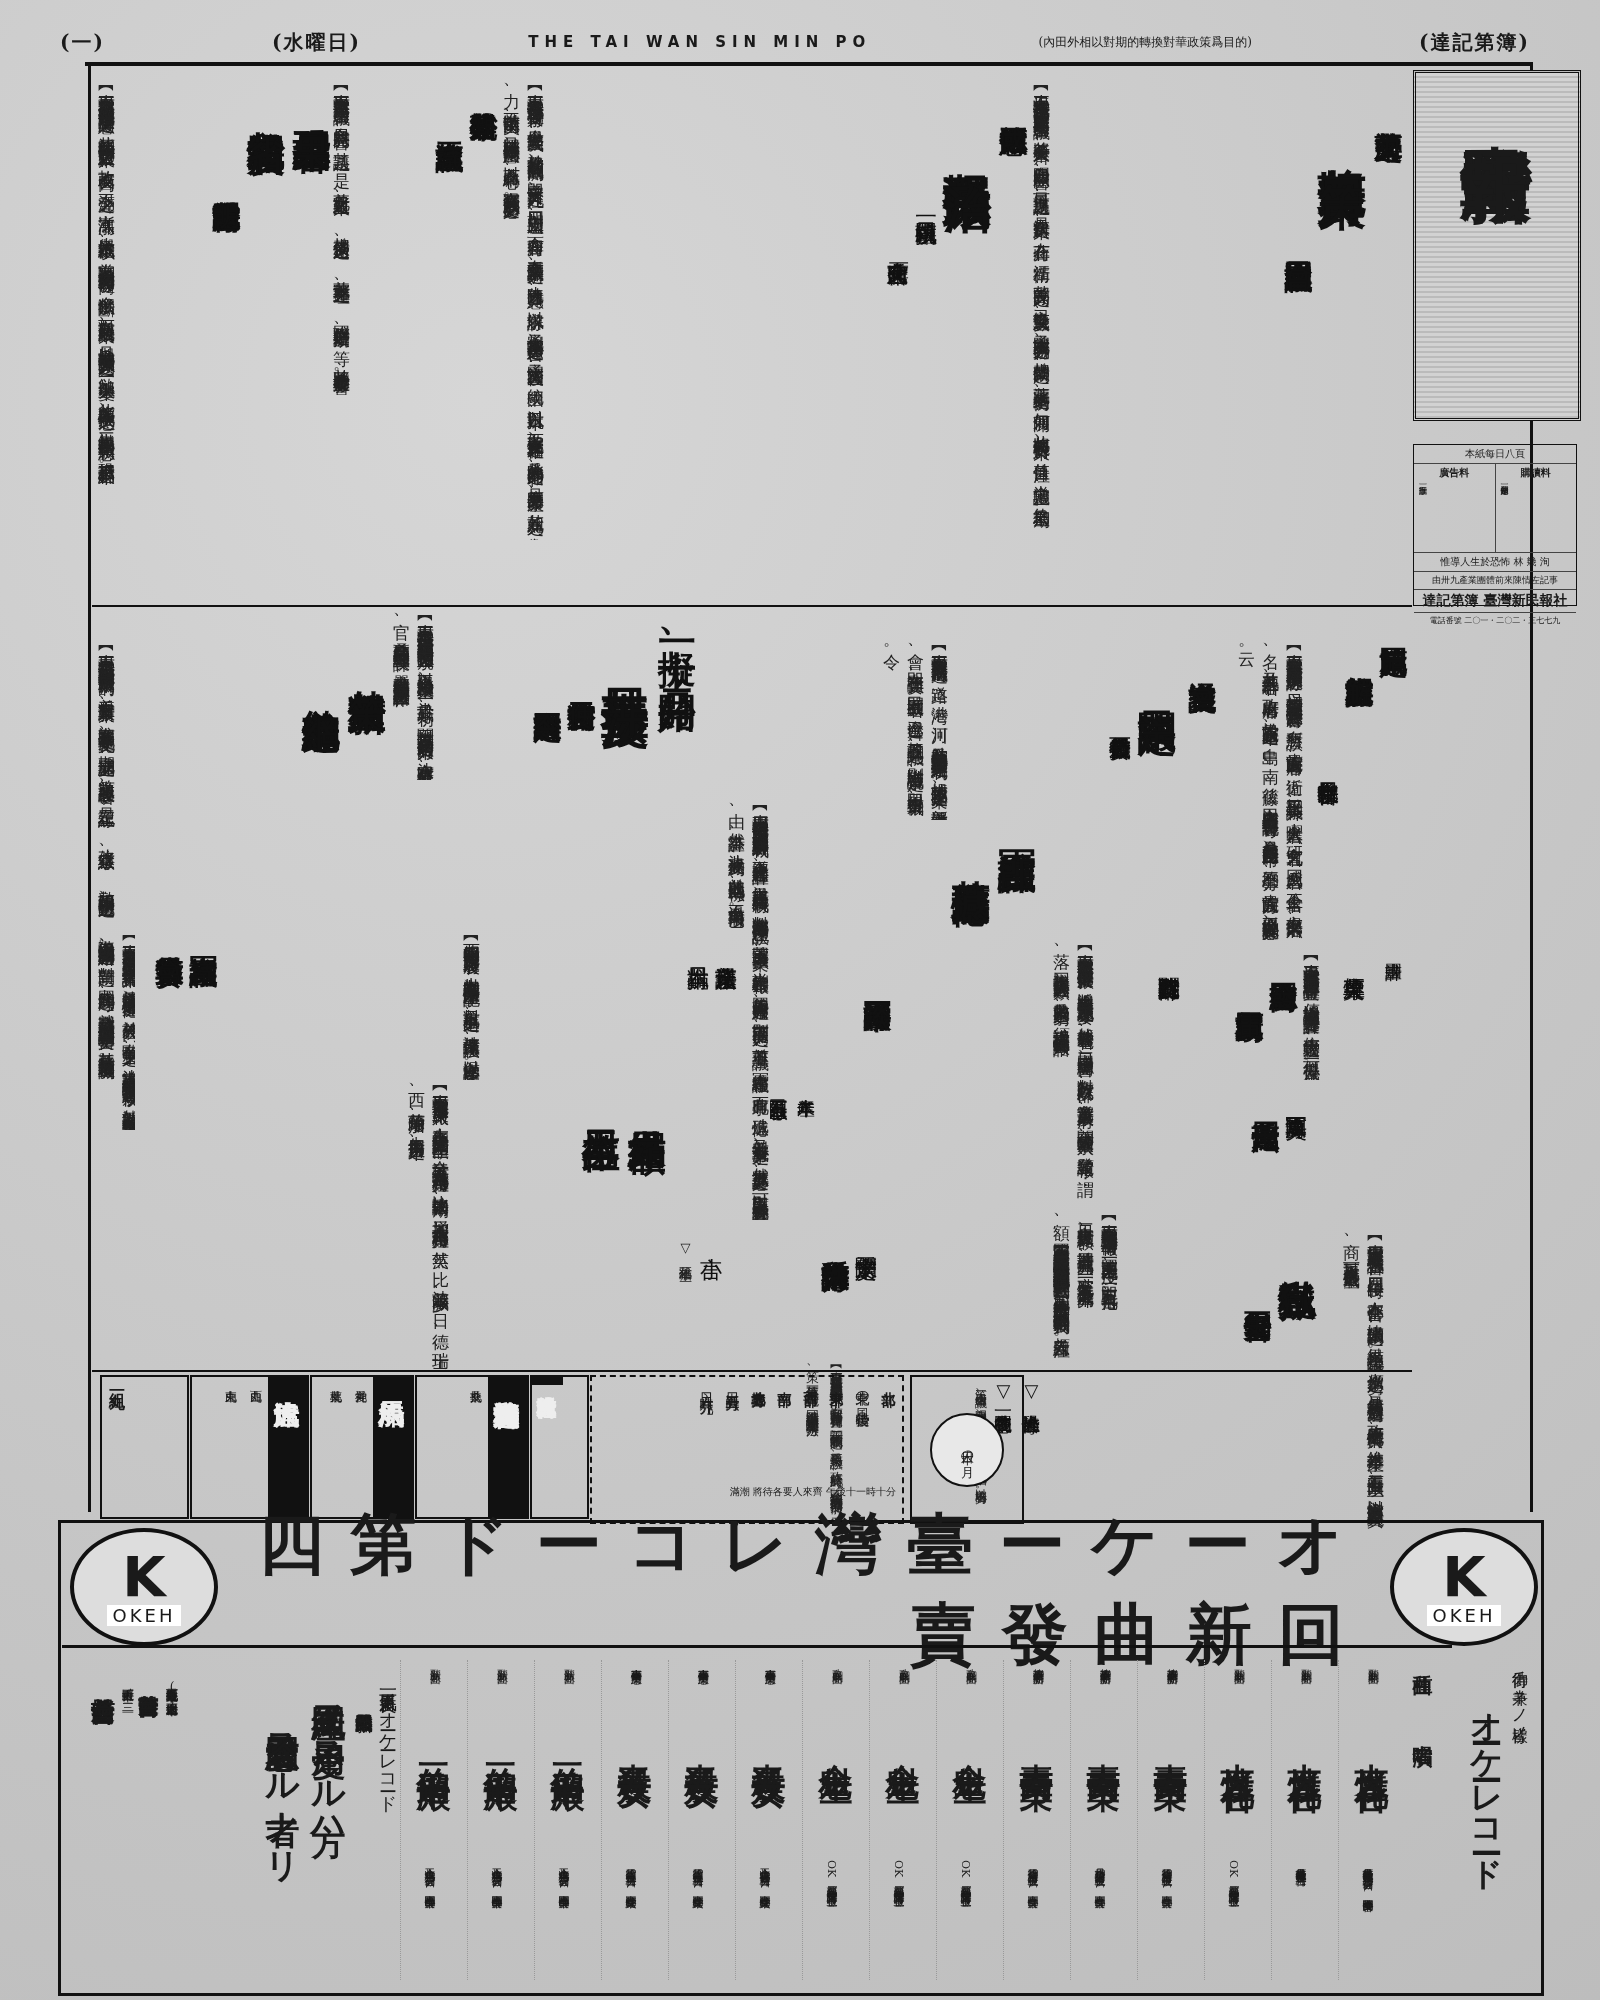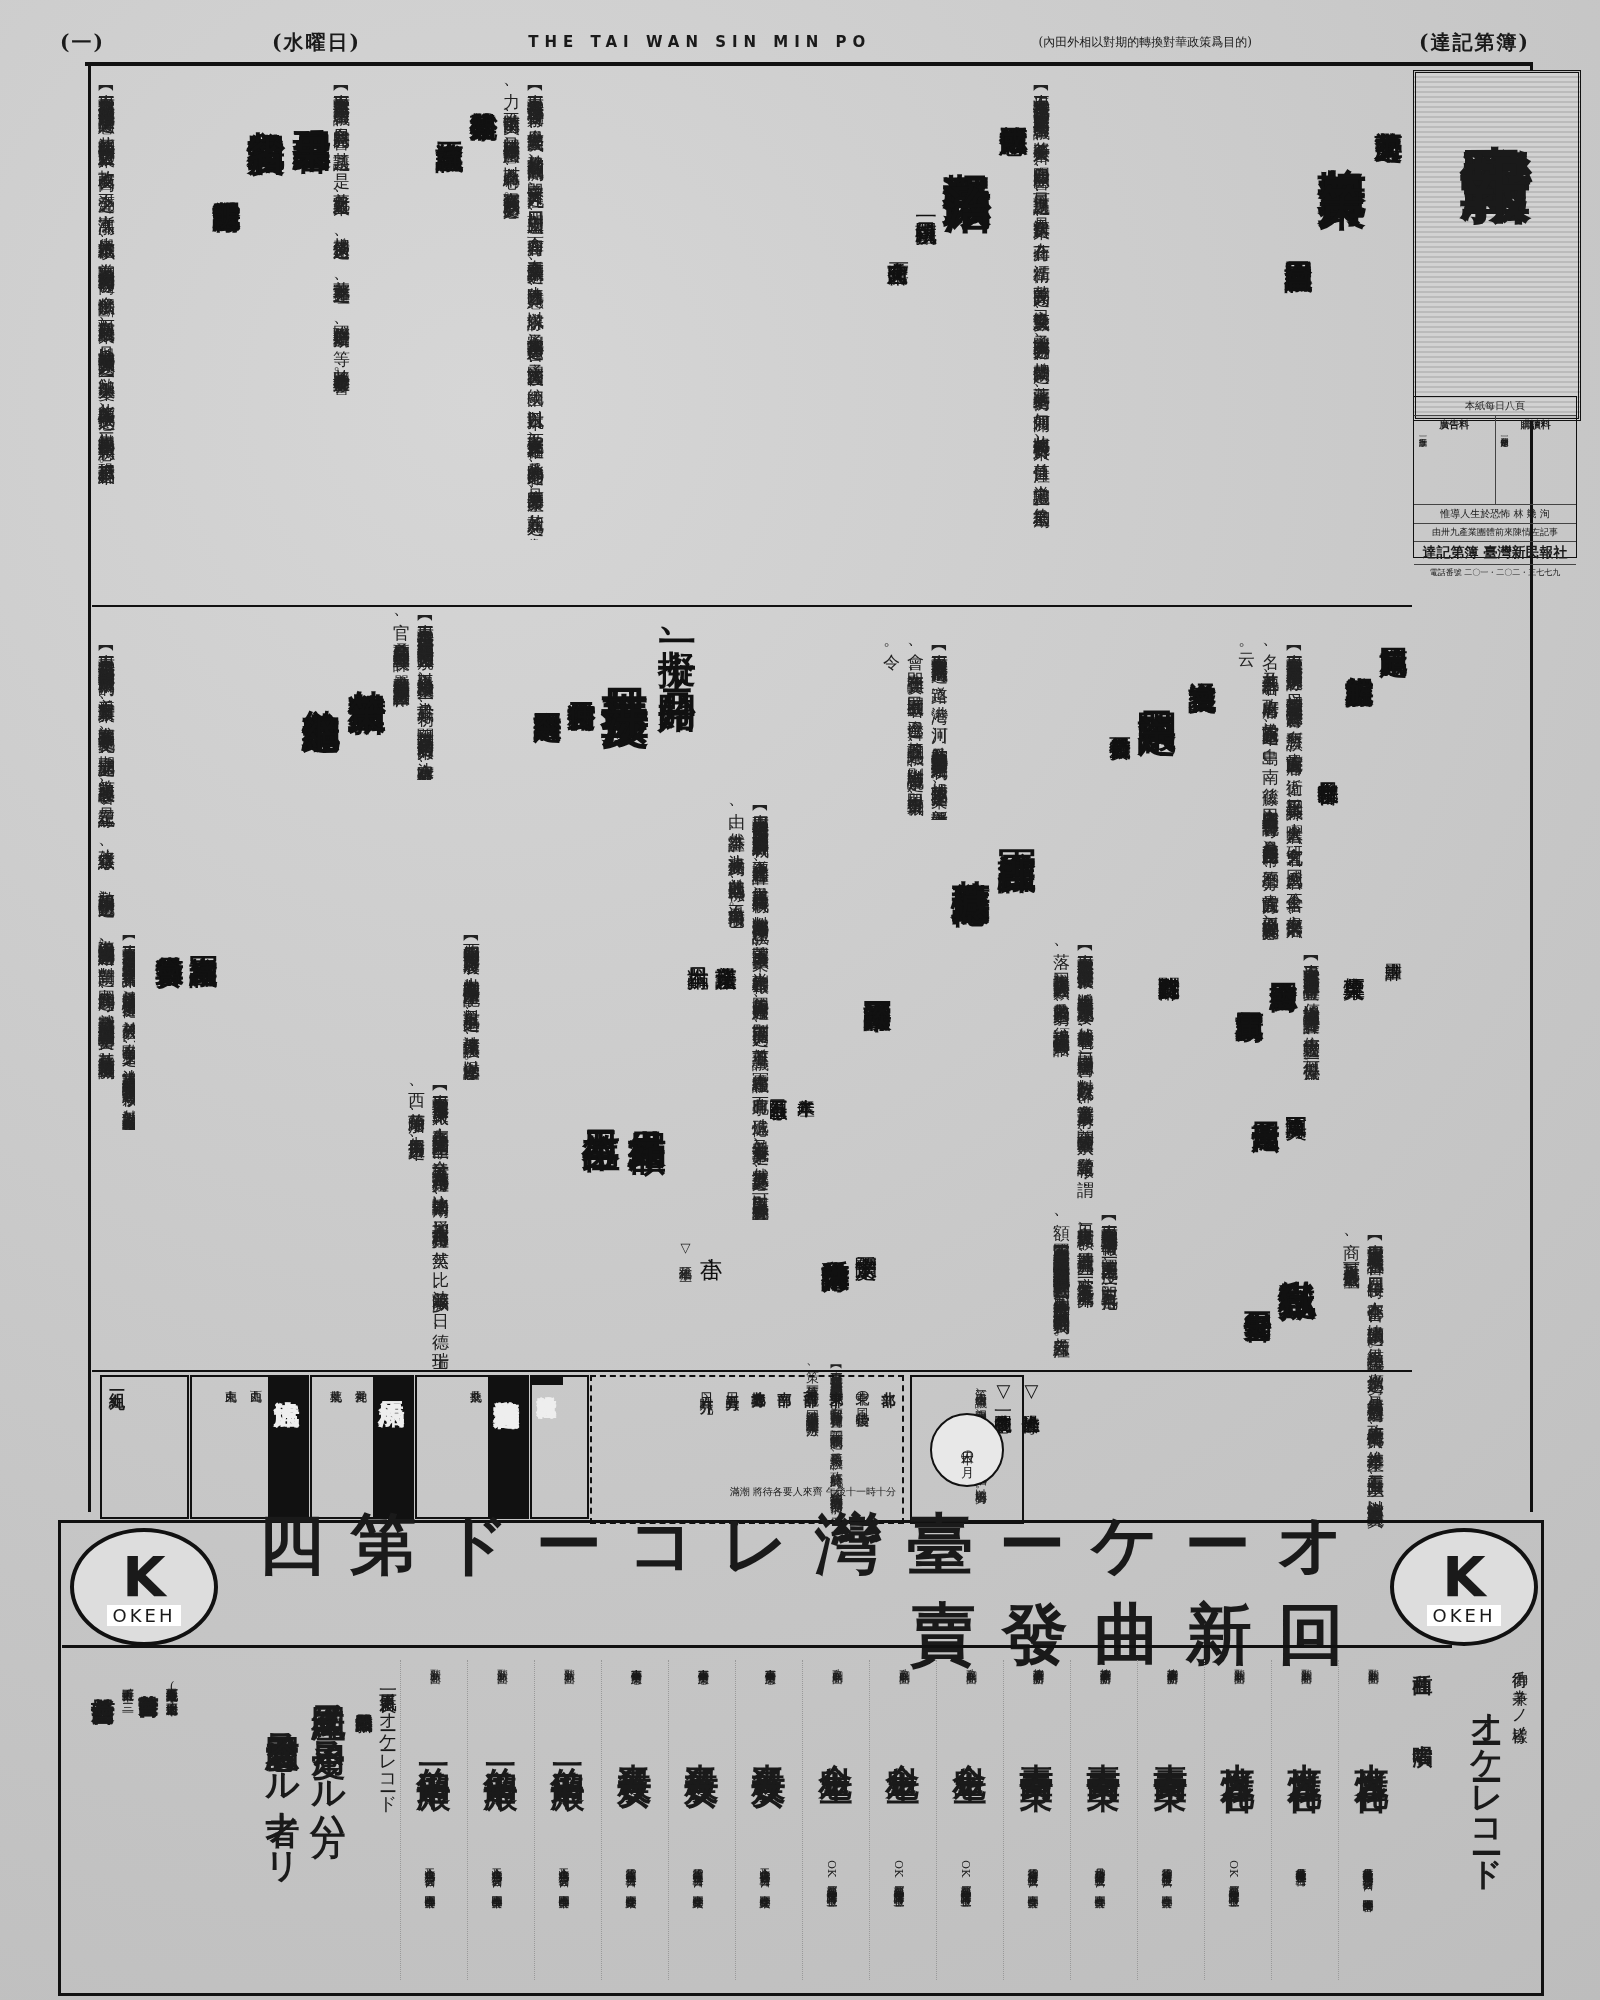--- a/index.html
+++ b/index.html
@@ -12,21 +12,21 @@
   .v{writing-mode:vertical-rl;text-orientation:upright;}
   .block{position:absolute;overflow:hidden;}
   .body-text{writing-mode:vertical-rl;font-size:17px;line-height:24px;letter-spacing:1px;color:#222;height:100%;}
   .hl-l{writing-mode:vertical-rl;font-weight:bold;font-size:48px;line-height:56px;letter-spacing:2px;color:#111;}
   .hl-m{writing-mode:vertical-rl;font-weight:bold;font-size:38px;line-height:46px;letter-spacing:1px;color:#111;}
   .hl-s{writing-mode:vertical-rl;font-weight:bold;font-size:28px;line-height:34px;color:#111;}
   .hl-xs{writing-mode:vertical-rl;font-size:22px;line-height:28px;color:#111;}
   .masthead{position:absolute;left:1413px;top:70px;width:162px;height:345px;border:3px double #111;
     background:repeating-linear-gradient(0deg,#bbb 0,#bbb 2px,#d2d2d2 2px,#d2d2d2 5px);}
   .masthead .title{writing-mode:vertical-rl;font-size:72px;font-weight:bold;line-height:100px;margin:14px auto 0;text-align:center;letter-spacing:2px;}
-  .subsbox{position:absolute;left:1413px;top:396px;width:162px;height:160px;border:1px solid #111;font-size:10px;}
+  .subsbox{position:absolute;left:1413px;top:444px;width:162px;height:160px;border:1px solid #111;font-size:10px;}
   .subsbox .row{border-bottom:1px solid #444;text-align:center;padding:2px;}
   .ad-bottom{position:absolute;left:58px;top:1520px;width:1480px;height:470px;border:3px solid #111;}
   .okeh{position:absolute;width:140px;height:110px;border:4px solid #111;border-radius:50%;background:#ddd;display:flex;flex-direction:column;align-items:center;justify-content:center;}
   .okeh .k{font-size:56px;font-weight:bold;font-family:"DejaVu Sans",sans-serif;line-height:56px;}
   .okeh .o{font-size:18px;font-family:"DejaVu Sans",sans-serif;letter-spacing:3px;background:#fff;padding:0 6px;}
   .banner{position:absolute;left:210px;top:1545px;width:1160px;height:90px;display:flex;align-items:center;justify-content:space-between;font-size:66px;font-weight:bold;}
   .songlist{position:absolute;top:1660px;display:flex;flex-direction:row-reverse;}
   .song{width:66px;height:320px;position:relative;border-left:1px dotted #999;}
   .song .genre{writing-mode:vertical-rl;font-size:11px;height:70px;margin:0 auto;}
   .song .name{writing-mode:vertical-rl;font-size:34px;font-weight:bold;letter-spacing:4px;margin:6px auto 0;}

